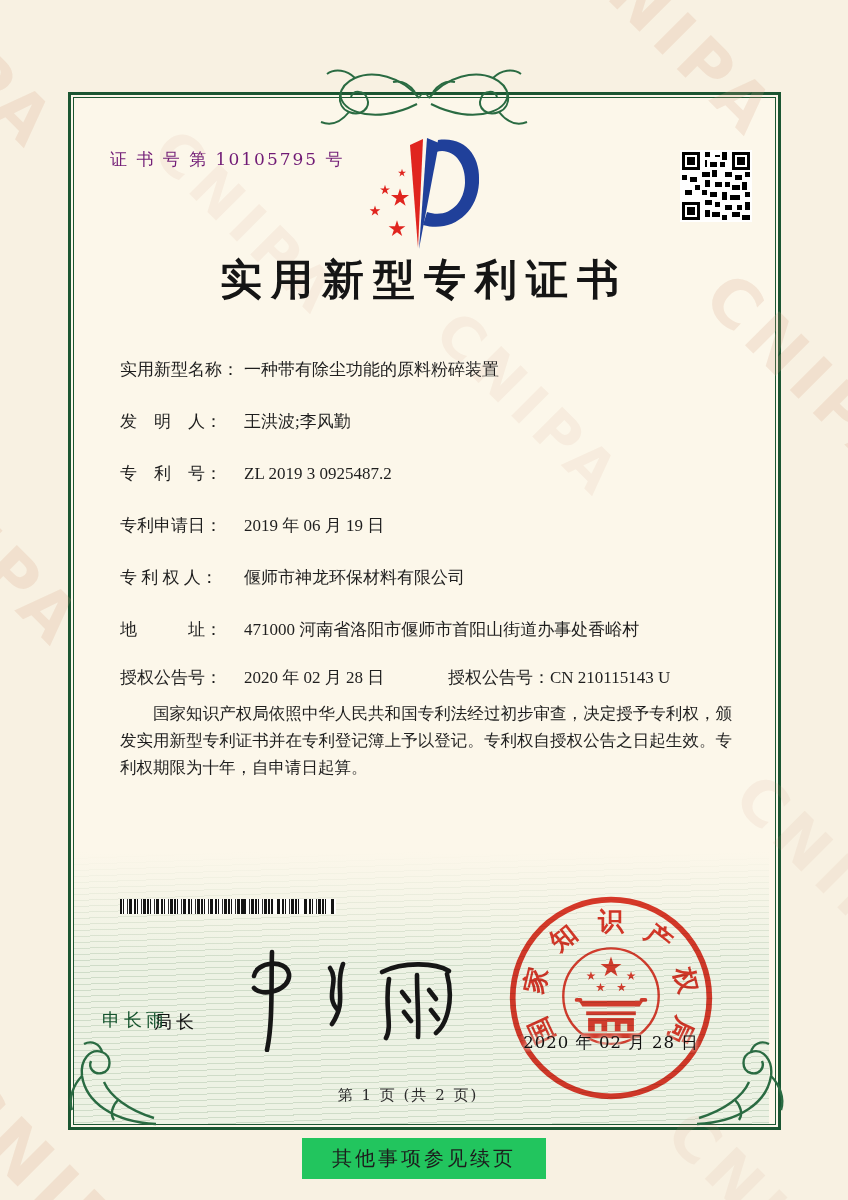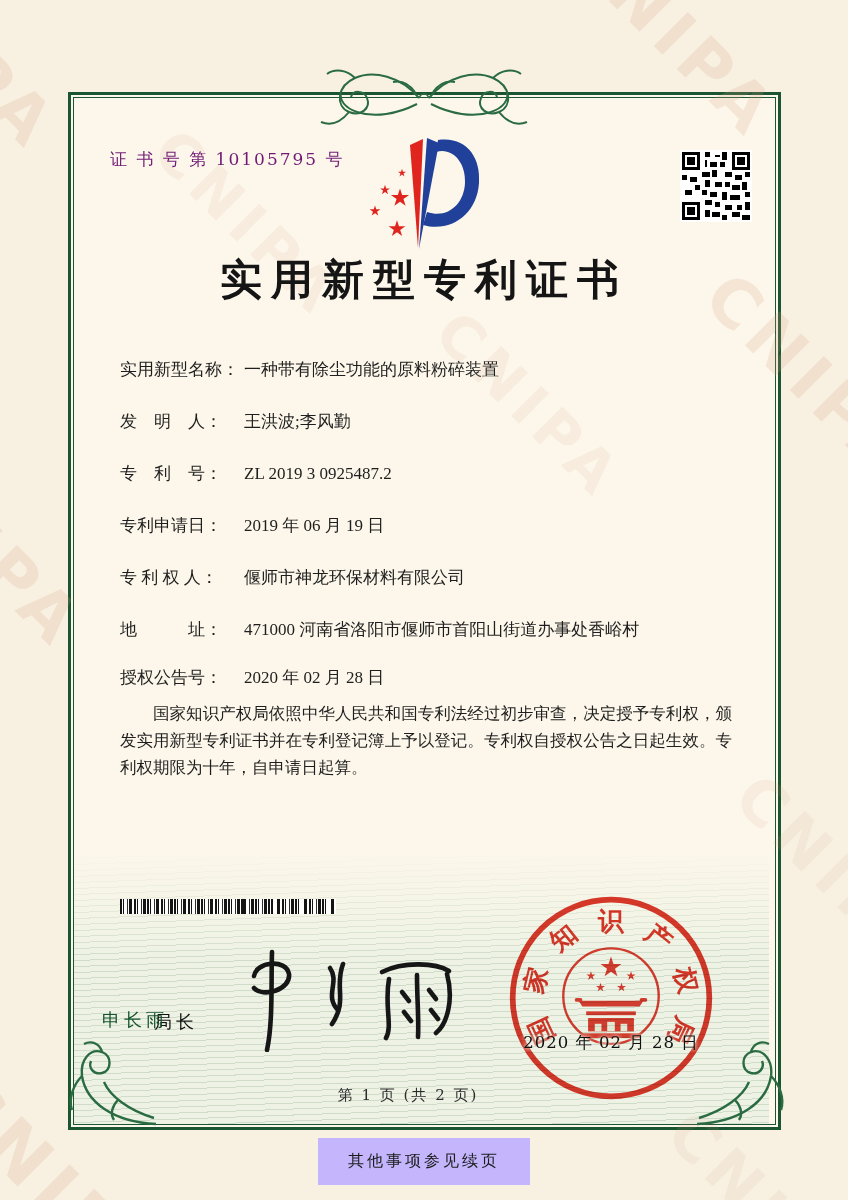--- a/index.html
+++ b/index.html
@@ -44,22 +44,22 @@
   .officer-title{left:118px; top:1010px; font-size:18px; letter-spacing:4px; color:#111;margin-left:36px;}
   .officer-name{left:102px; top:1008px; font-size:18px; letter-spacing:4px; color:#14532d;}
   .signature{left:242px; top:944px;}
   
   .seal{left:506px; top:893px; width:210px; height:210px; mix-blend-mode:multiply;}
   .seal-date{left:506px; top:1032px; width:210px; text-align:center; font-size:16.5px;
     color:#101010; letter-spacing:1px; text-shadow:0 0 4px #eef2e6,0 0 4px #eef2e6;}
   
   .page-num{left:0; top:1086px; width:816px; text-align:center; font-size:15px; color:#2b2b2b; letter-spacing:2px;}
   .note-box{left:0; top:1138px; width:848px; text-align:center;}
-  .note-box span{display:inline-block; background:#c4b5fd; padding:13px 30px;
-    font-size:16px; letter-spacing:3px; color:#1c1c1c;}
+  .note-box span{display:inline-block; background:#22c55e; padding:7px 30px;
+    font-size:20px; letter-spacing:3px; color:#1c1c1c;}
   
   .logo{left:352px; top:136px;}
   .qr{left:680px; top:150px;}
   .ornament-top{left:297px; top:62px;}
   .corner-bl{left:58px; top:1040px;}
   .corner-br{left:695px; top:1040px; transform:scaleX(-1);}
 </style>
 </head>
 <body>
 
@@ -205,20 +205,21 @@
       <span class="f-label">专利申请日：</span><span>2019 年 06 月 19 日</span>
     </div>
     <div class="f-row" style="top:208px">
       <span class="f-label">专 利 权 人：</span><span>偃师市神龙环保材料有限公司</span>
     </div>
     <div class="f-row" style="top:260px">
       <span class="f-label">地　　　址：</span><span>471000 河南省洛阳市偃师市首阳山街道办事处香峪村</span>
     </div>
     <div class="f-row" style="top:308px">
       <span class="f-label">授权公告号：</span><span>2020 年 02 月 28 日</span>
+      <span class="grant-2"><span>授权公告号：</span><span>CN 210115143 U</span></span>
     </div>
   </div>
 
   <div class="abs paras">
     <p>国家知识产权局依照中华人民共和国专利法经过初步审查，决定授予专利权，颁发实用新型专利证书并在专利登记簿上予以登记。专利权自授权公告之日起生效。专利权期限为十年，自申请日起算。</p>
   </div>
 
   <div class="abs barcode"></div>
 
   <div class="abs officer-title">局长</div>

